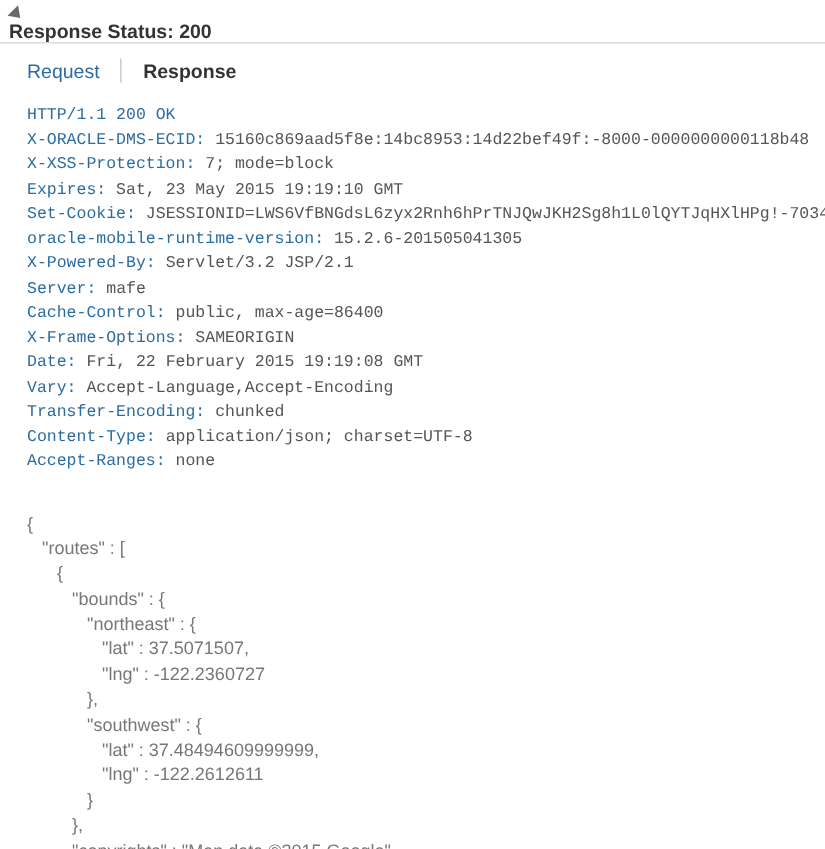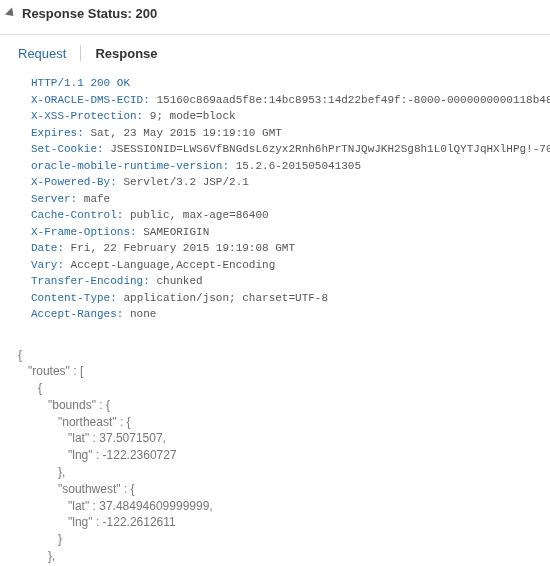--- a/index.html
+++ b/index.html
@@ -9,23 +9,23 @@
     font-size: 12px;
     color: #333;
     background: #fff;
   }
   .panel {
     width: 550px;
     box-sizing: border-box;
   }
   .header {
     display: flex;
-    align-items: center;
-    padding: 6px 10px 13px 6px;
+    padding: 6px 10px 0 6px;
     border-bottom: 1px solid #ddd;
+    flex-direction: column;
   }
   .disclosure {
     display: inline-block;
     width: 0; height: 0;
     border-left: 5px solid transparent;
     border-right: 5px solid transparent;
     border-top: 7px solid #6a6a6a;
     transform: rotate(-45deg);
     margin-right: 6px;
   }
@@ -56,21 +56,20 @@
     background: #ccc;
     margin-right: 14px;
   }
   .headers-block {
     font-family: "Courier New", monospace;
     font-size: 11px;
     line-height: 1.5;
     padding: 4px 18px 8px 18px;
     white-space: nowrap;
     overflow: hidden;
-    margin-left: 13px;
   }
   .hdr-line { }
   .hdr-key { color: #2b6ca3; }
   .hdr-val { color: #555; }
   .body-block {
     padding: 16px 18px 8px 18px;
     font-family: Arial, Helvetica, sans-serif;
     font-size: 12px;
     color: #777;
     line-height: 1.4;
@@ -95,21 +94,21 @@
     <span class="tab-sep"></span>
     <span class="tab active">Response</span>
   </div>
 
   <div class="headers-block">
     <div class="hdr-line">
       <span class="hdr-key">HTTP/1.1 200 OK</span>
     </div>
     <div id="hdr-lines">
         <div class="hdr-line"><span class="hdr-key">X-ORACLE-DMS-ECID:</span><span class="hdr-val"> 15160c869aad5f8e:14bc8953:14d22bef49f:-8000-0000000000118b48</span></div>
-        <div class="hdr-line"><span class="hdr-key">X-XSS-Protection:</span><span class="hdr-val"> 9; mode=block</span></div>
+        <div class="hdr-line"><span class="hdr-key">X-XSS-Protection:</span><span class="hdr-val"> 7; mode=block</span></div>
         <div class="hdr-line"><span class="hdr-key">Expires:</span><span class="hdr-val"> Sat, 23 May 2015 19:19:10 GMT</span></div>
         <div class="hdr-line"><span class="hdr-key">Set-Cookie:</span><span class="hdr-val"> JSESSIONID=LWS6VfBNGdsL6zyx2Rnh6hPrTNJQwJKH2Sg8h1L0lQYTJqHXlHPg!-703480560; path=/; HttpOnly</span></div>
         <div class="hdr-line"><span class="hdr-key">oracle-mobile-runtime-version:</span><span class="hdr-val"> 15.2.6-201505041305</span></div>
         <div class="hdr-line"><span class="hdr-key">X-Powered-By:</span><span class="hdr-val"> Servlet/3.2 JSP/2.1</span></div>
         <div class="hdr-line"><span class="hdr-key">Server:</span><span class="hdr-val"> mafe</span></div>
         <div class="hdr-line"><span class="hdr-key">Cache-Control:</span><span class="hdr-val"> public, max-age=86400</span></div>
         <div class="hdr-line"><span class="hdr-key">X-Frame-Options:</span><span class="hdr-val"> SAMEORIGIN</span></div>
         <div class="hdr-line"><span class="hdr-key">Date:</span><span class="hdr-val"> Fri, 22 February 2015 19:19:08 GMT</span></div>
         <div class="hdr-line"><span class="hdr-key">Vary:</span><span class="hdr-val"> Accept-Language,Accept-Encoding</span></div>
         <div class="hdr-line"><span class="hdr-key">Transfer-Encoding:</span><span class="hdr-val"> chunked</span></div>

